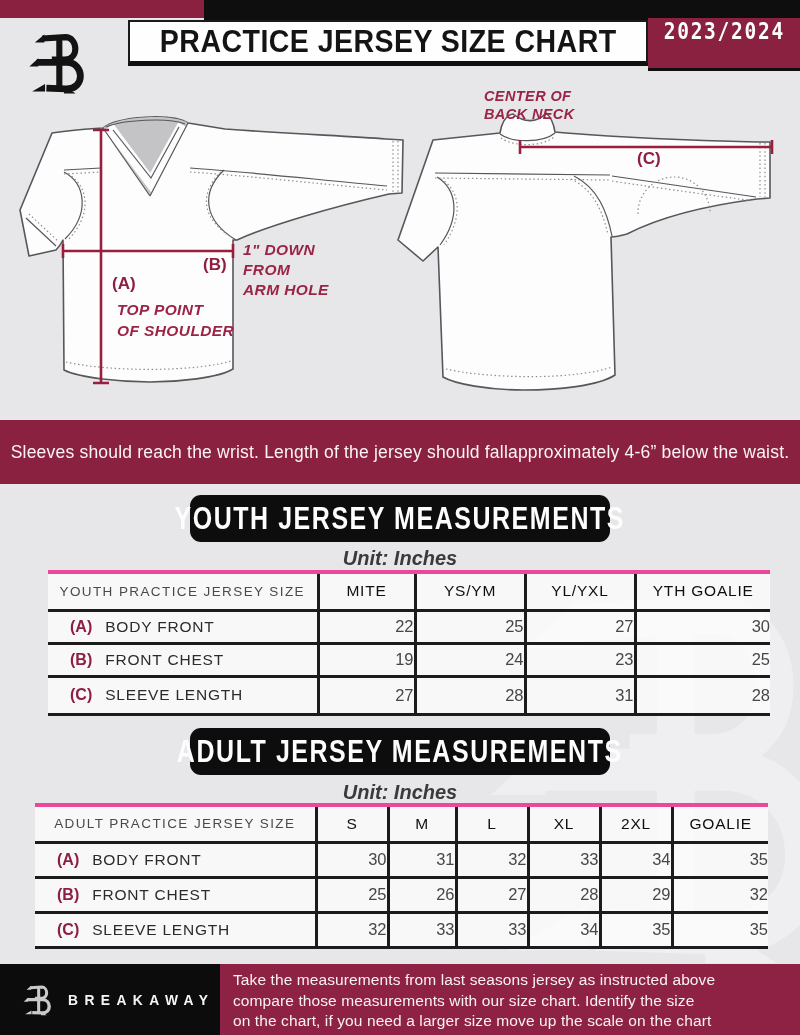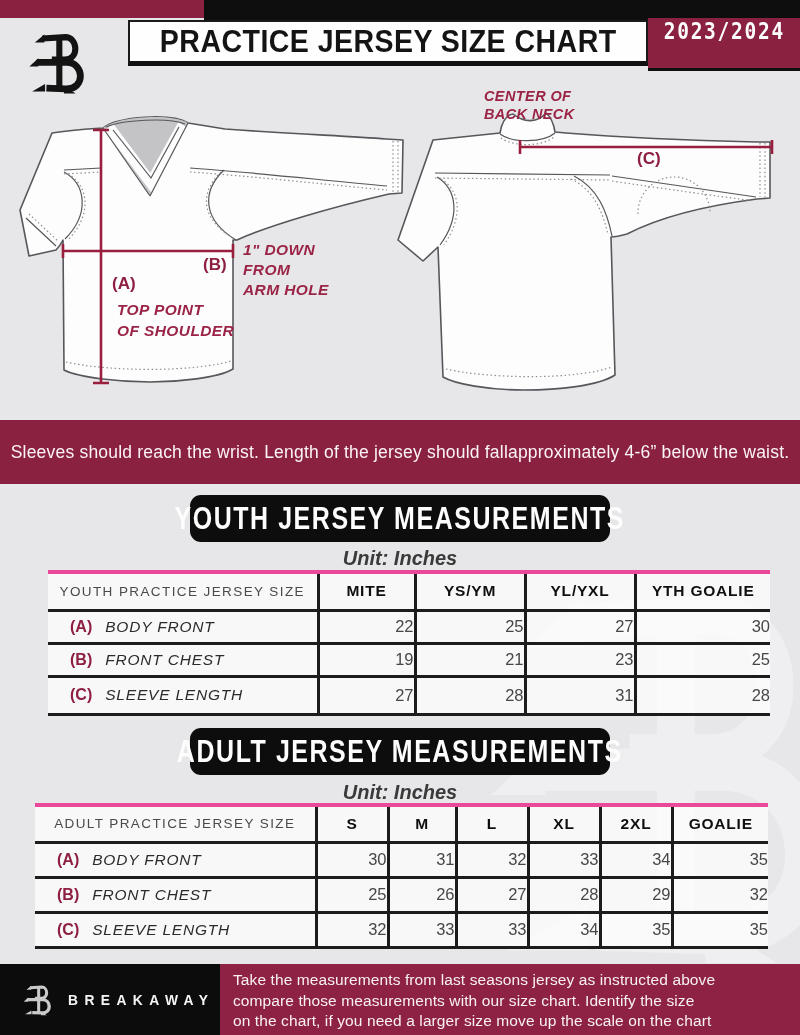--- a/index.html
+++ b/index.html
@@ -51,25 +51,25 @@
   }
   
   .size-table{
     position:absolute;border-collapse:collapse;table-layout:fixed;
     border-top:4px solid #ec4899;background:rgba(253,253,254,.78);
   }
   .size-table tr{border-bottom:3px solid #1C1C1C;}
   .size-table td+td, .size-table th+th{border-left:3px solid #1C1C1C;}
   .size-table th, .size-table td{padding:0;margin:0;}
   .size-table th.hl{font-weight:400;font-size:13.5px;letter-spacing:1.4px;color:#4A4A4A;text-align:center;}
-  .size-table th.sz{font-weight:700;font-size:15.5px;letter-spacing:.8px;color:#0F0F0F;text-align:center;}
+  .size-table th.sz{font-weight:400;font-size:15.5px;letter-spacing:.8px;color:#0F0F0F;text-align:center;}
   .size-table td.val{text-align:right;font-size:16.5px;color:#474747;padding-left:20px;}
   .size-table td.lbl{padding-left:22px;text-align:left;}
   .size-table .tag{color:#8E1F41;font-weight:800;font-size:16px;}
-  .size-table .rlabel{color:#2B2B2B;font-size:15.5px;letter-spacing:.8px;margin-left:13px;font-style:italic;}
+  .size-table .rlabel{color:#2B2B2B;font-size:15.5px;letter-spacing:.8px;margin-left:13px;}
   
   .watermark{position:absolute;left:470px;top:548px;width:420px;height:452px;color:#F0F0F2;opacity:.9;}
   
   .footer-black{position:absolute;left:0;top:964px;width:220px;height:71px;background:#0C0C0C;
     display:flex;align-items:center;}
   .footer-logo{width:34px;height:38px;margin-left:22px;color:#CACACC;flex:0 0 auto;}
   .footer-brand{color:#F5F5F5;font-size:15px;font-weight:700;letter-spacing:7px;margin-left:12px;
     transform:scaleX(.92);transform-origin:left center;white-space:nowrap;}
   .footer-maroon{position:absolute;left:220px;top:964px;width:580px;height:71px;background:#8E2244;
     box-sizing:border-box;padding:6px 0 0 13px;color:#F8F1F3;font-size:15.5px;line-height:20.5px;
@@ -220,21 +220,21 @@
     <tr style="height:33px;">
       <td class="lbl"><span class="tag">(A)</span><span class="rlabel">BODY FRONT</span></td>
       <td class="val">22</td>
       <td class="val">25</td>
       <td class="val">27</td>
       <td class="val">30</td>
     </tr>
     <tr style="height:33px;">
       <td class="lbl"><span class="tag">(B)</span><span class="rlabel">FRONT CHEST</span></td>
       <td class="val">19</td>
-      <td class="val">21</td>
+      <td class="val">24</td>
       <td class="val">23</td>
       <td class="val">25</td>
     </tr>
     <tr style="height:38px;">
       <td class="lbl"><span class="tag">(C)</span><span class="rlabel">SLEEVE LENGTH</span></td>
       <td class="val">27</td>
       <td class="val">28</td>
       <td class="val">31</td>
       <td class="val">28</td>
     </tr>

